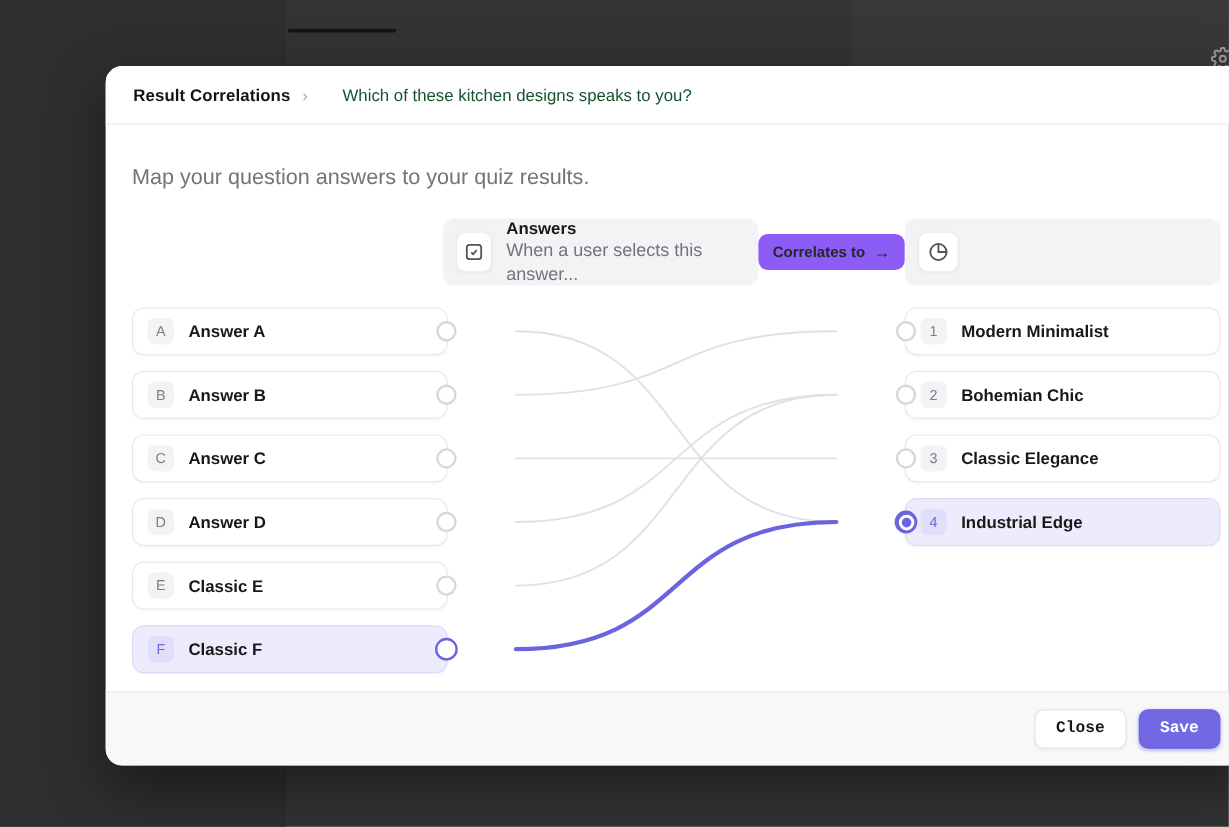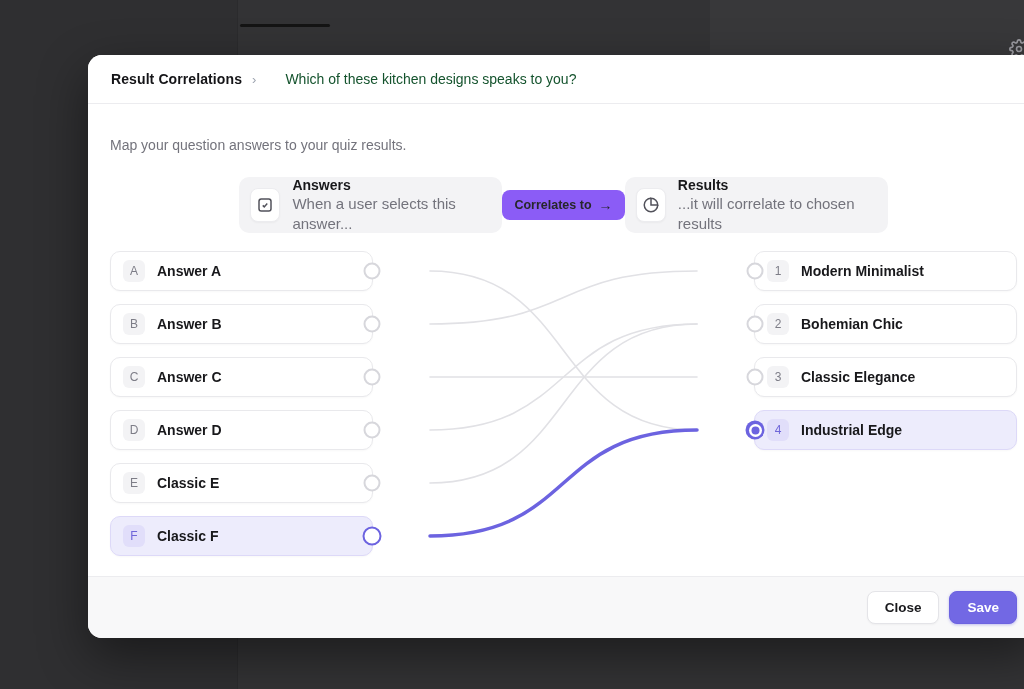--- a/index.html
+++ b/index.html
@@ -27,26 +27,26 @@
   }
   .modal-header {
     height:49px; flex:0 0 auto; display:flex; align-items:center; gap:10px;
     padding:0 23px; border-bottom:1px solid #ececef; background:#fff;
   }
   .modal-title { font-size:14px; font-weight:700; color:#141417; letter-spacing:.1px; }
   .crumb-sep { color:#9ca3af; font-size:13px; }
   .modal-question { font-size:14px; color:#14532d;margin-left:19px; }
 
   .modal-body { flex:1 1 auto; position:relative; padding:22px 23px 0 22px; }
-  .instructions { font-size:14px; color:#73737c; margin:11px 0 24px 0; }
+  .instructions { font-size:18px; color:#73737c; margin:11px 0 24px 0; }
 
   .mapping-area { position:relative; }
   .wires-svg { position:absolute; inset:0; width:100%; height:100%; pointer-events:none; z-index:1; }
 
-  .columns-header { display:flex; align-items:center; justify-content:center; margin-bottom:18px; }
+  .columns-header { display:flex; align-items:center; justify-content:flex-end; margin-bottom:18px; }
   .col-head-card {
     width:263px; height:56px; background:#f3f3f5; border-radius:10px;
     display:flex; align-items:center; gap:12px; padding:0 11px;
   }
   .col-head-iconbox {
     width:34px; height:34px; background:#fff; border:1px solid #ececef; border-radius:8px;
     display:flex; align-items:center; justify-content:center; color:#52525b;
     box-shadow:0 1px 2px rgba(0,0,0,.04);
   }
   .col-head-title { font-size:14px; font-weight:700; color:#18181b; line-height:1.25; }
@@ -85,21 +85,21 @@
   .node.src-active { width:19px; height:19px; border:2.5px solid #6c63e0; }
   .node.tgt-active { width:19px; height:19px; background:#6c63e0; border:none;
     display:flex; align-items:center; justify-content:center; }
   .node.tgt-active::after { content:""; width:8px; height:8px; border-radius:50%;
     background:#6c63e0; box-shadow:0 0 0 2.5px #ffffff; }
 
   .modal-footer {
     flex:0 0 auto; height:62px; background:#f8f8f9; border-top:1px solid #ececef;
     display:flex; align-items:center; justify-content:flex-end; gap:10px; padding:0 23px;
   }
-  .btn { font-family:Liberation Sans, sans-serif; font-size:13.5px; font-weight:600; border-radius:8px;
+  .btn { font-family:Liberation Mono, monospace; font-size:13.5px; font-weight:600; border-radius:8px;
     padding:9px 17px; cursor:pointer; line-height:1; }
   .btn-close { background:#fff; color:#18181b; border:1px solid #e4e4e8;
     box-shadow:0 1px 2px rgba(0,0,0,.04); }
   .btn-save { background:#7268e4; color:#fff; border:1px solid #6c63e0;
     box-shadow:0 1px 3px rgba(108,99,224,.4); }
 </style>
 </head>
 <body>
 
 <div class="backdrop-left-band"></div>
@@ -163,24 +163,20 @@
           <span class="correlates-arrow">→</span>
         </div>
 
         <div class="col-head-card">
           <div class="col-head-iconbox">
             <svg width="18" height="18" viewBox="0 0 24 24" fill="none" stroke="currentColor" stroke-width="2">
               <path d="M21 12A9 9 0 1 1 12 3"></path>
               <path d="M12 3a9 9 0 0 1 9 9h-9z"></path>
             </svg>
           </div>
-          <div>
-            <div class="col-head-title">Results</div>
-            <div class="col-head-sub">...it will correlate to chosen results</div>
-          </div>
         </div>
       </div>
 
       <div class="columns">
         <div class="col" id="answers-list">
             <div class="row-card">
               <span class="key-badge">A</span>
               <span class="row-label">Answer A</span>
               <span class="node out"></span>
             </div>

